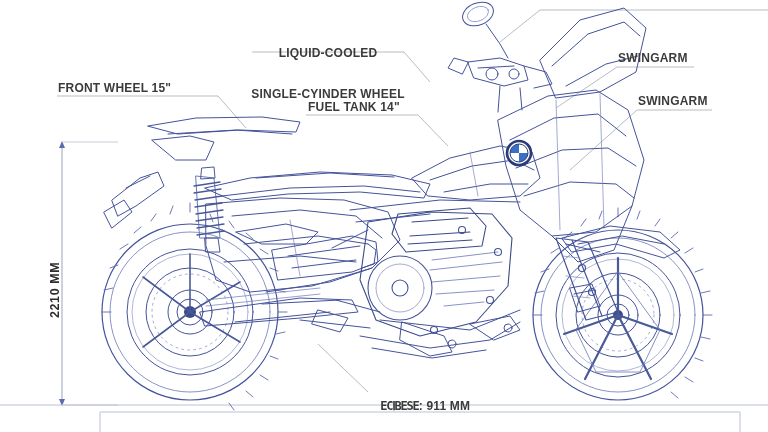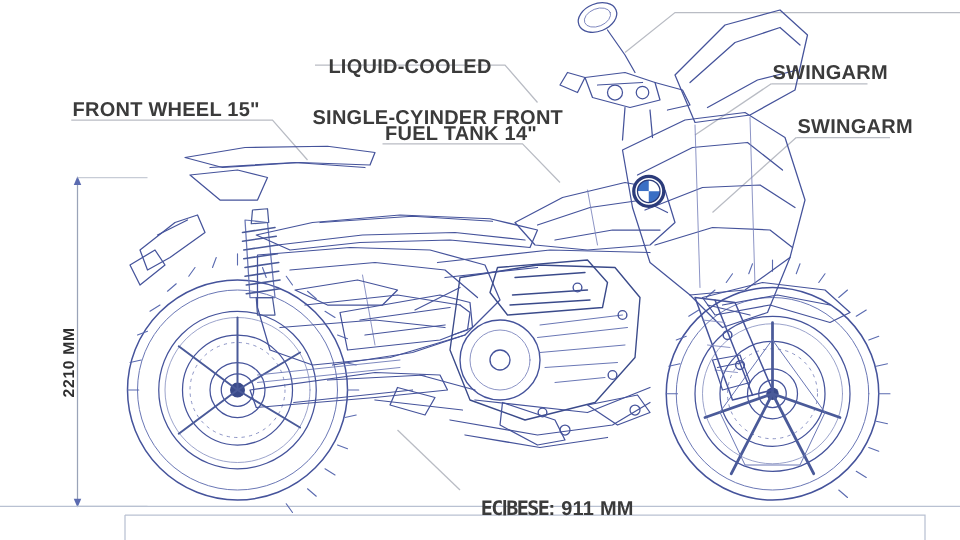--- a/index.html
+++ b/index.html
@@ -8,21 +8,21 @@
     background:#ffffff;
     font-family:"Liberation Sans",sans-serif;
     -webkit-font-smoothing:antialiased;
   }
   #stage{position:absolute;inset:0;width:768px;height:432px;}
 
   
   .label{
     position:absolute;
     color:#3b3b3b;
-    font-size:16px;
+    font-size:12px;
     font-weight:600;
     letter-spacing:.2px;
     white-space:pre;
     line-height:13.5px;
     text-align:left;
   }
   .label.c{text-align:center;}
 
   
   .vdim{
@@ -325,21 +325,21 @@
       <path d="M519 144 A9 9 0 0 1 528 153 L519 153 Z" fill="#ffffff"></path>
       <path d="M519 144 A9 9 0 0 0 510 153 L519 153 Z" fill="#3b6fc4"></path>
       <path d="M519 162 A9 9 0 0 1 510 153 L519 153 Z" fill="#ffffff"></path>
       <path d="M519 162 A9 9 0 0 0 528 153 L519 153 Z" fill="#3b6fc4"></path>
       <circle cx="519" cy="153" r="9" fill="none" stroke="#2b3b7a" stroke-width="1"></circle>
     </g>
   </svg>
 
   <div class="label c" style="left:250px;top:20px;width:156px;">
     <div>LIQUID-COOLED</div>
-    <div>SINGLE-CYINDER FRONT</div>
+    <div>SINGLE-CYINDER WHEEL</div>
   </div>
 
   <div class="label" style="left:58px;top:82px;">FRONT WHEEL 15"</div>
 
   <div class="label" style="left:308px;top:101px;">FUEL TANK 14"</div>
 
   <div class="label" style="left:618px;top:52px;">SWINGARM</div>
 
   <div class="label" style="left:638px;top:95px;">SWINGARM</div>
 

